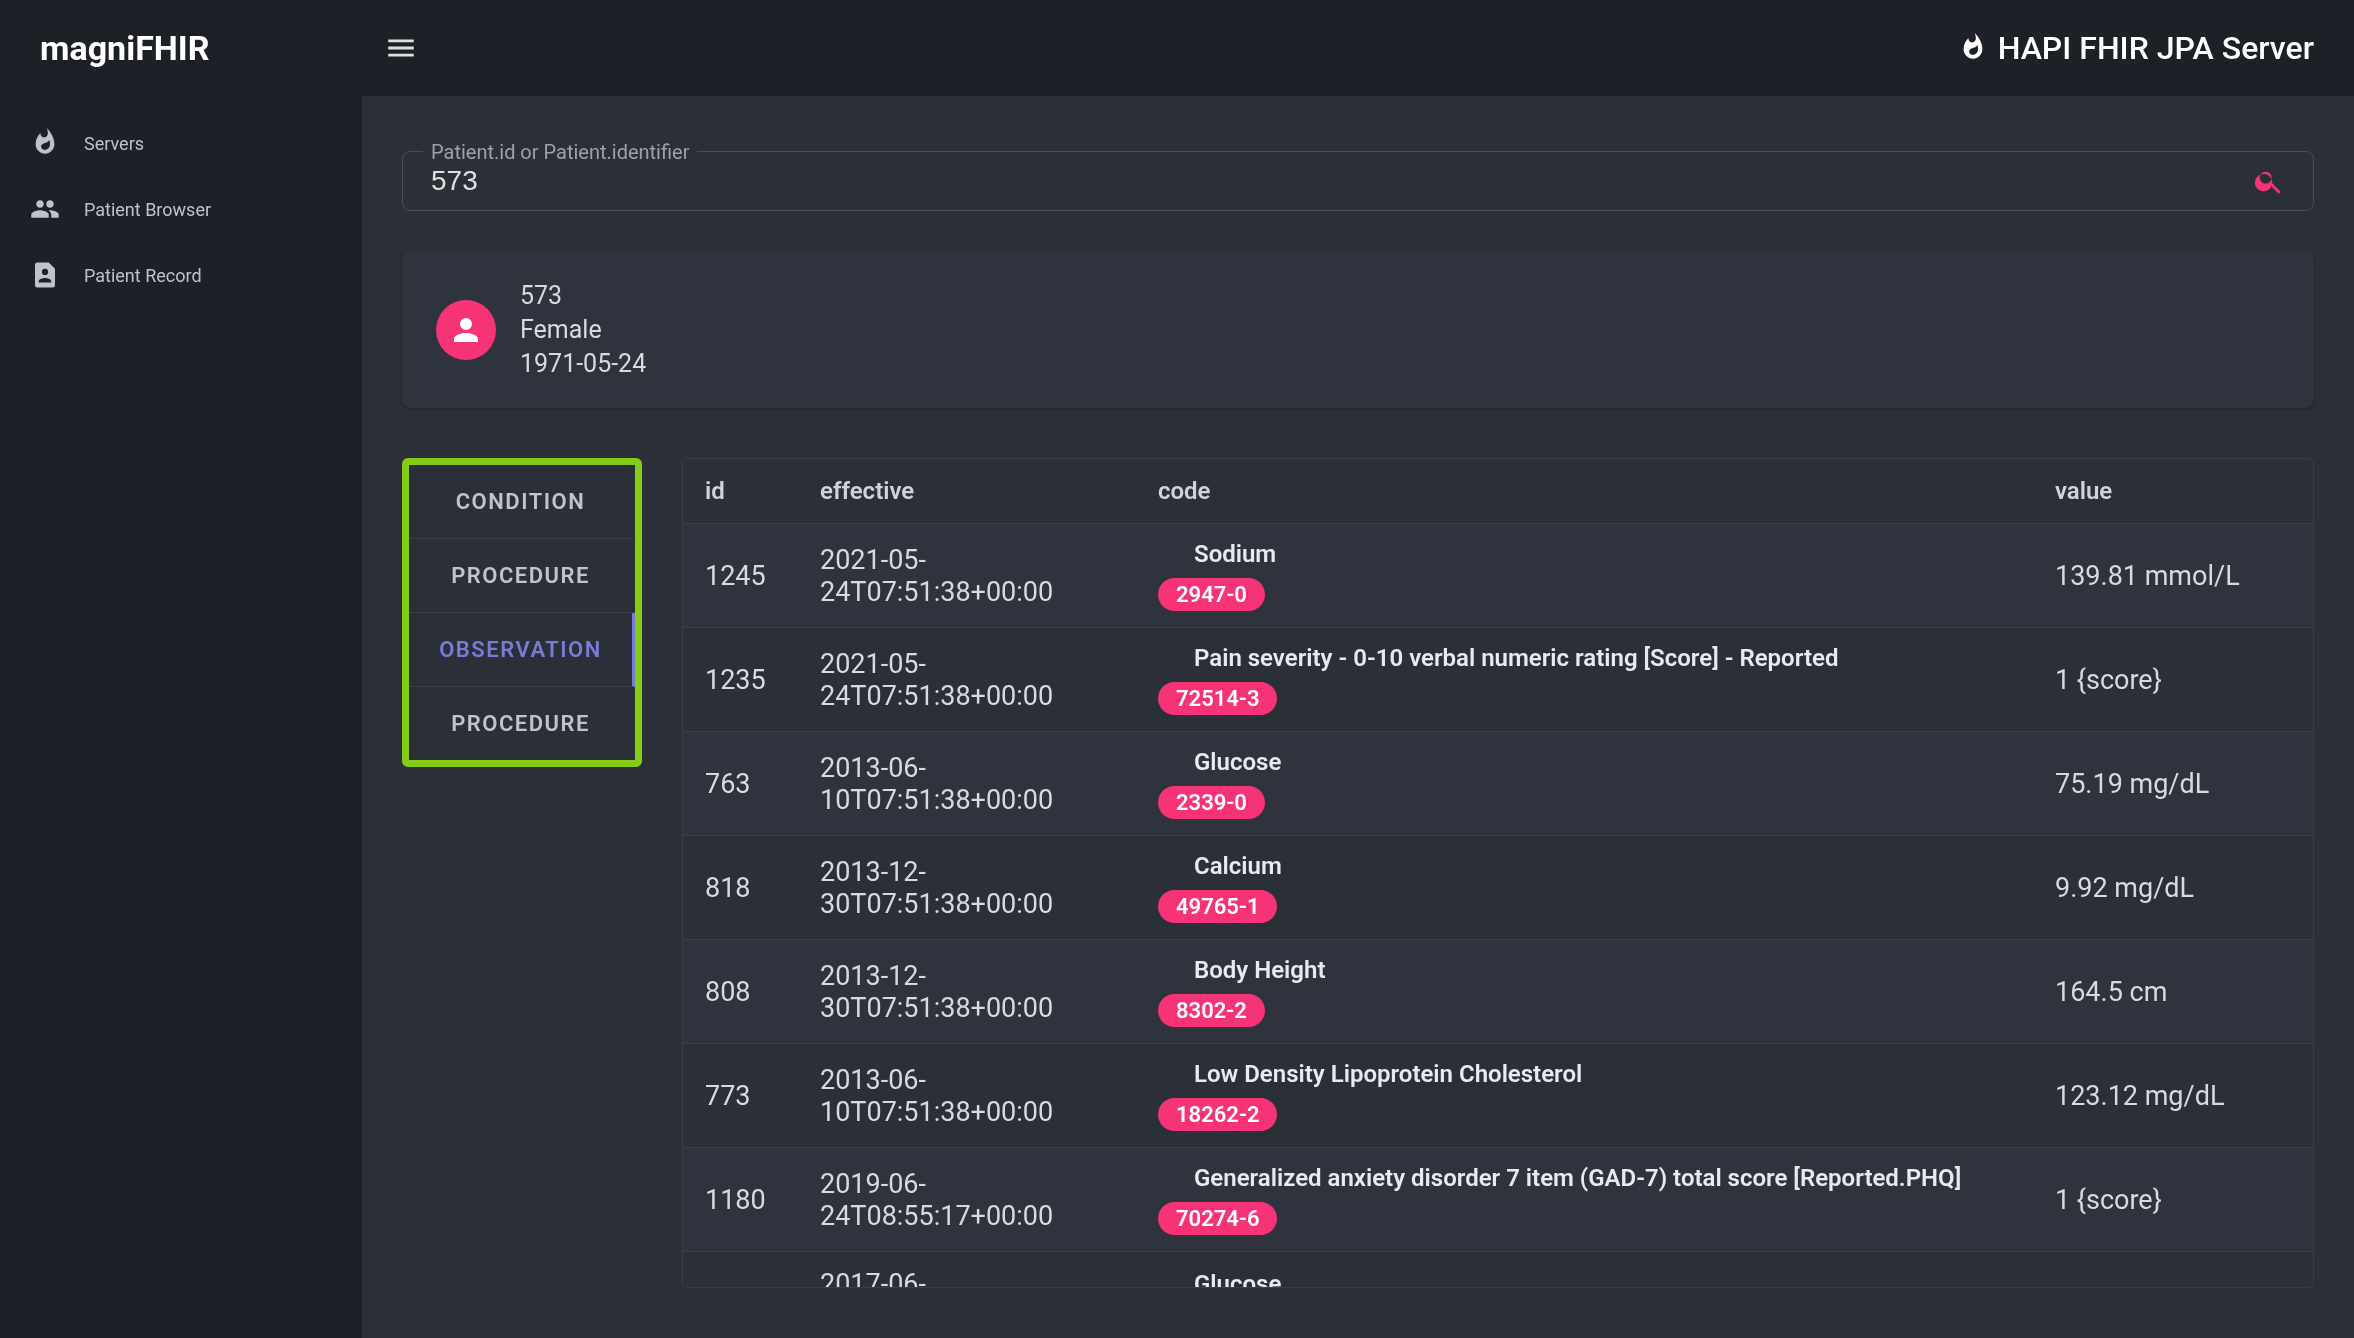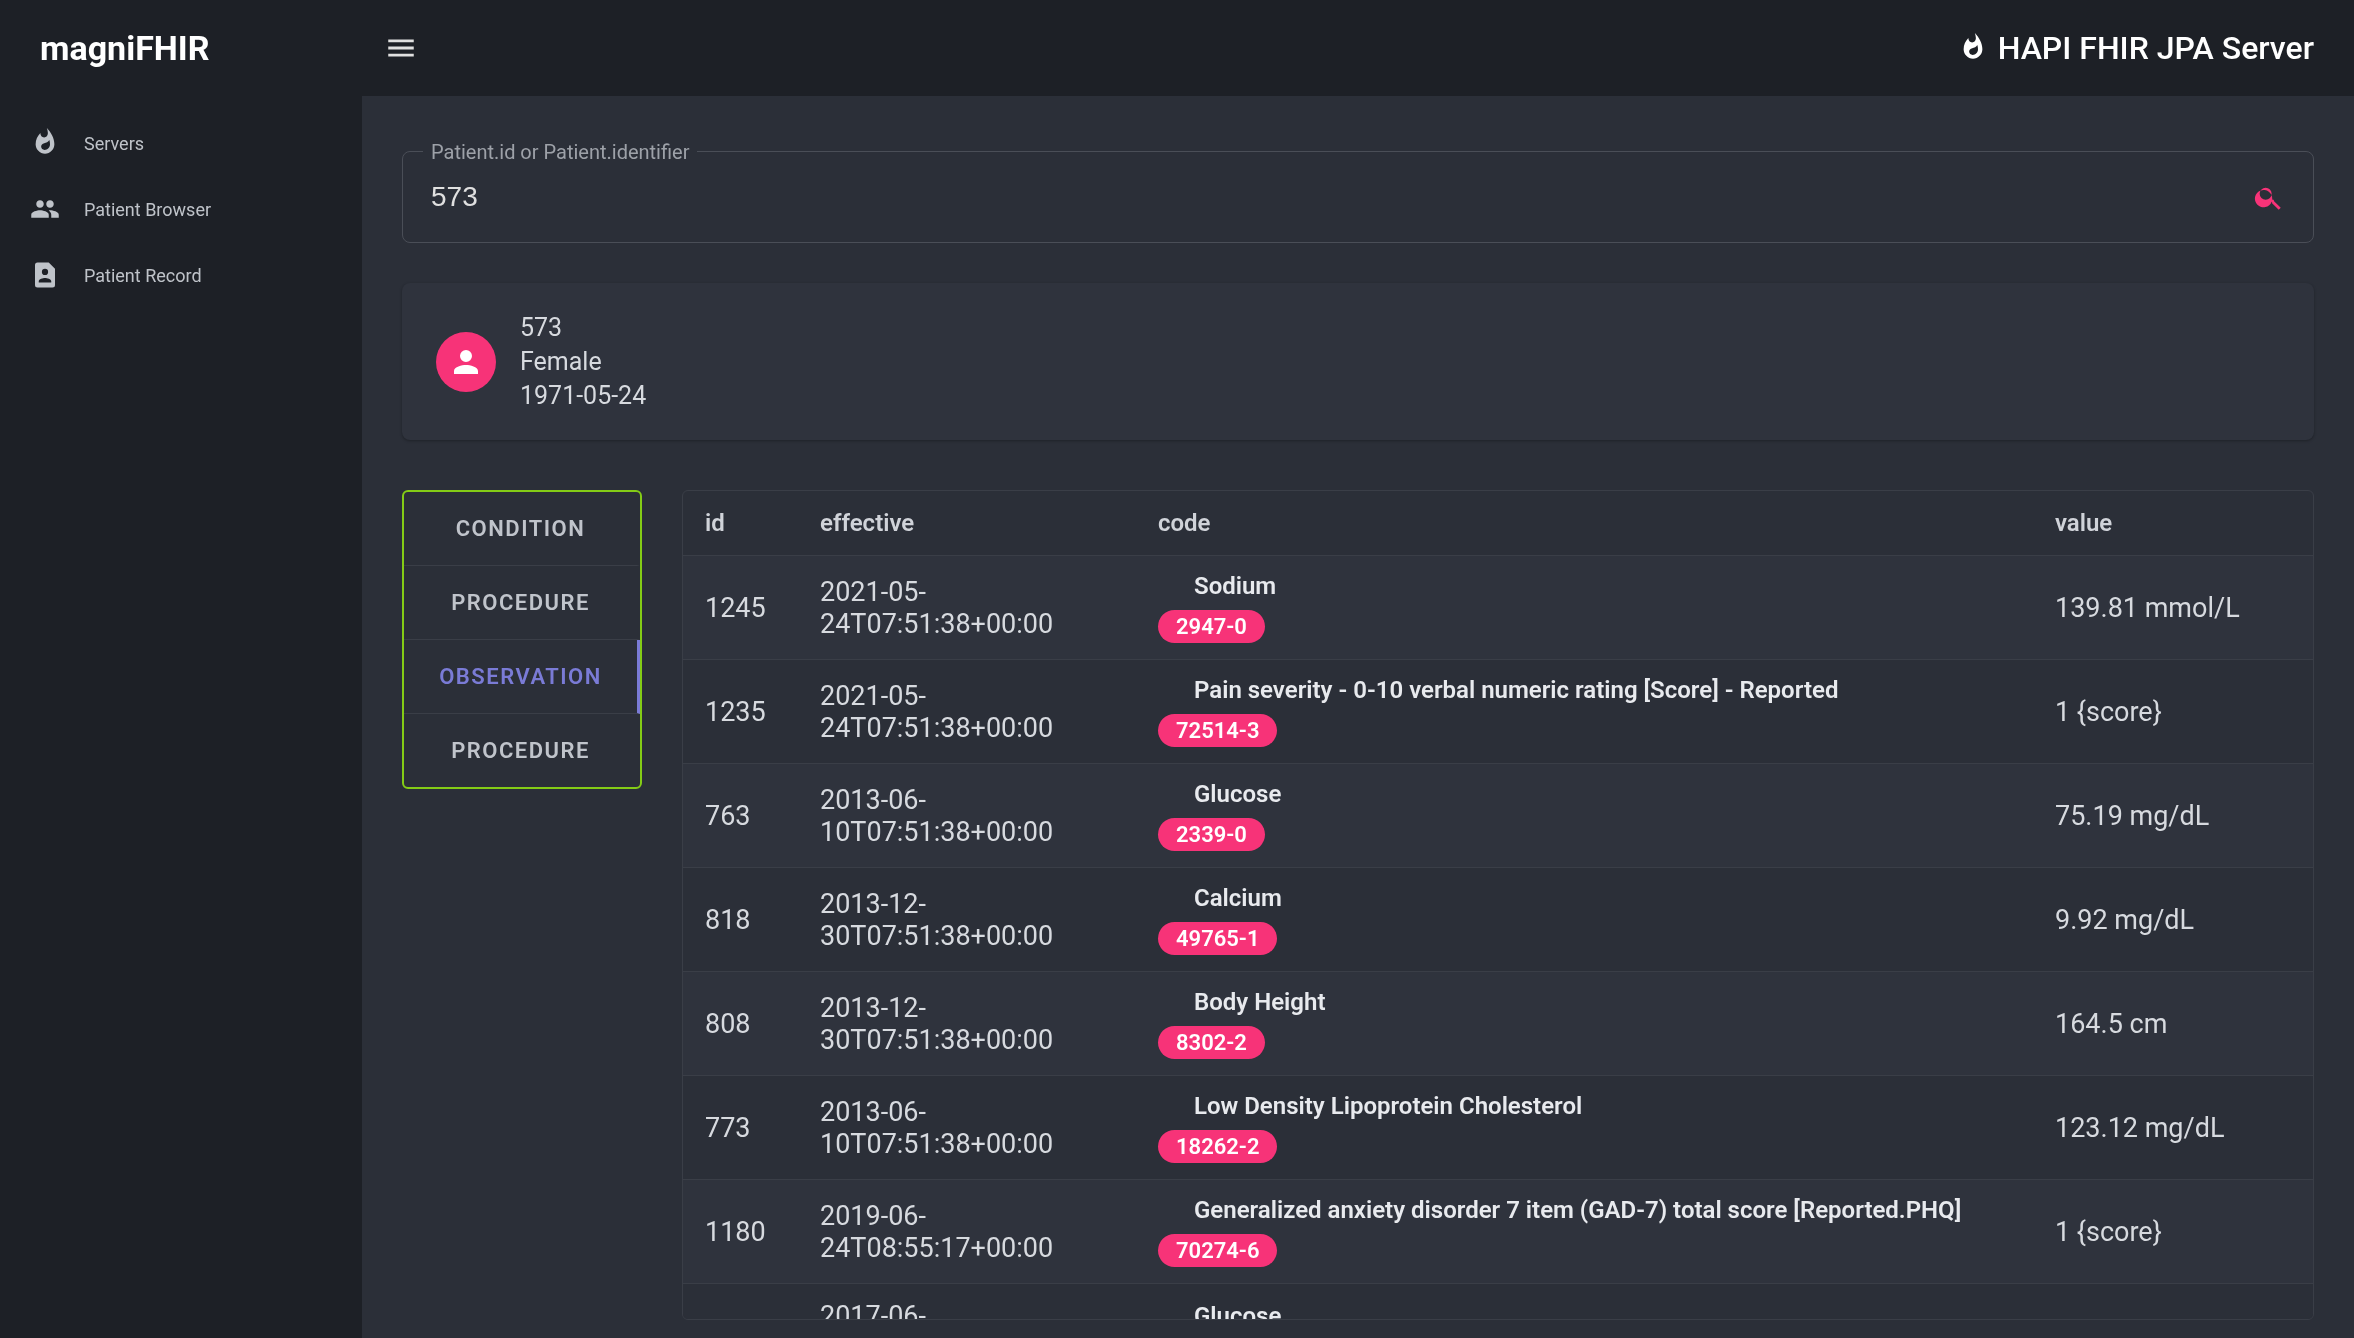--- a/index.html
+++ b/index.html
@@ -65,21 +65,21 @@
     padding: 55px 40px 0 40px;
     overflow: hidden;
   }
 
   
   .search-wrap {
     position: relative;
     border: 1px solid #4a4e57;
     border-radius: 8px;
     padding: 0 28px;
-    height: 92px;
+    height: 60px;
     display: flex;
     align-items: center;
   }
   .search-label {
     position: absolute;
     top: -12px; left: 20px;
     padding: 0 8px;
     background: #2b2f38;
     color: #9da1a8;
     font-size: 20px;
@@ -117,21 +117,21 @@
     display: flex;
     margin-top: 50px;
     gap: 40px;
     align-items: flex-start;
     min-height: 0;
   }
 
   
   .tabs {
     width: 240px;
-    border: 2px solid #84cc16;
+    border: 7px solid #84cc16;
     border-radius: 6px;
     overflow: hidden;
   }
   .tab {
     padding: 24px 10px;
     text-align: center;
     letter-spacing: 1.5px;
     font-weight: 600;
     font-size: 22px;
     color: #c0c4cb;

